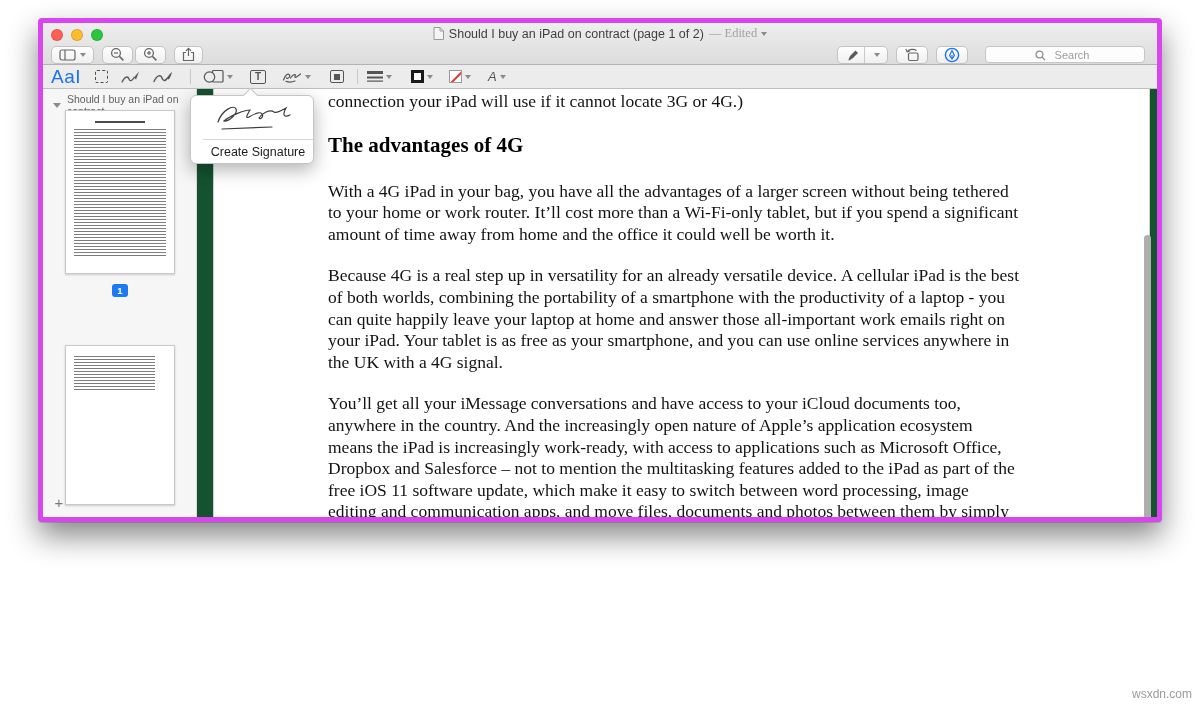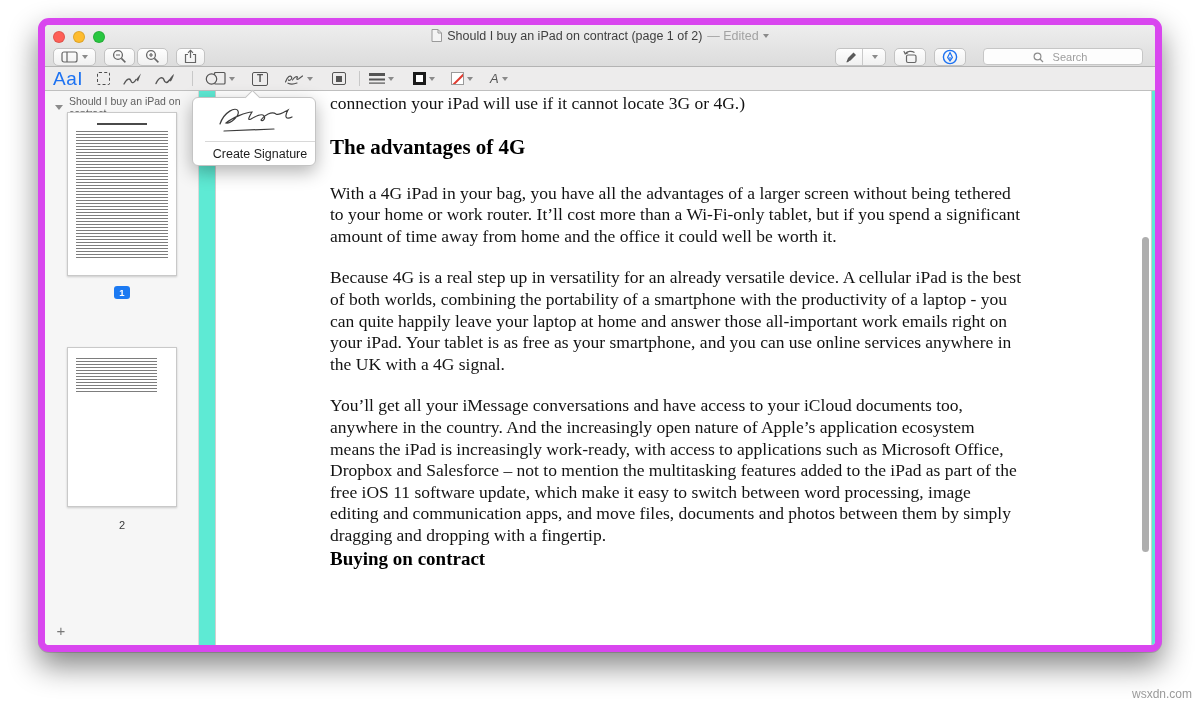--- a/index.html
+++ b/index.html
@@ -1,37 +1,37 @@
 <!DOCTYPE html>
 <html><head>
 <meta charset="utf-8">
 <style>
   * { margin:0; padding:0; box-sizing:border-box; }
   html,body { width:1200px; height:706px; background:#fff; overflow:hidden;
               font-family:"Liberation Sans", sans-serif; cursor:default; }
   .canvas { position:relative; width:1200px; height:706px; background:#fff; }
 
   
-  .window { position:absolute; left:38px; top:18px; width:1124px; height:634px;
-            border-radius:11px; overflow:hidden; background:#ececec;
+  .window { position:absolute; left:38px; top:18px; width:1124px; height:504px;
+            border-radius:4px; overflow:hidden; background:#ececec;
             box-shadow:0 1px 0 rgba(0,0,0,.15), 0 14px 30px rgba(0,0,0,.48);
-            border:7px solid #d946ef; }
+            border:5px solid #d946ef; }
 
   
   .chrome { position:absolute; left:0; top:0; right:0; height:42px;
             background:linear-gradient(#eeeeee,#dcdcdc); border-bottom:1px solid #b3b3b3; }
   .lights { position:absolute; left:8px; top:6px; display:flex; gap:8px; }
   .light  { width:12px; height:12px; border-radius:50%; border:1px solid rgba(0,0,0,.12); }
   .l-red    { background:#ff5f57; }
   .l-yellow { background:#febc2e; }
   .l-green  { background:#29c740; }
   .titlewrap { position:absolute; left:0; right:0; top:0; height:21px;
                display:flex; align-items:center; justify-content:center; gap:5px; }
   .doc-title { font-size:12.5px; color:#3f3f3f; }
-  .doc-edited { font-size:12.5px; color:#a2a2a2; display:flex; align-items:center; gap:4px; }
+  .doc-edited { font-size:12.5px; color:#a2a2a2; display:flex; align-items:center; gap:4px;font-family:Liberation Serif, serif; }
   .chev { width:0; height:0; border-left:3.5px solid transparent;
           border-right:3.5px solid transparent; border-top:4.5px solid #8a8a8a;
           display:inline-block; }
 
   .toolrow { position:absolute; left:0; right:0; top:21px; height:21px;
              display:flex; align-items:center; padding:0 12px 0 8px; }
   .tb-btn { height:18px; display:inline-flex; align-items:center; justify-content:center;
             background:linear-gradient(#fefefe,#f0f0f0); border:1px solid #c3c3c3;
             border-radius:5px; padding:0 7px; gap:4px; }
   .tb-group { display:flex; align-items:center; }
@@ -80,21 +80,21 @@
   .t-title { width:55%; height:2px; background:#4a4a4a; margin:0 auto 6px; }
   .fakelines { background-image:repeating-linear-gradient(to bottom,
                rgba(70,70,70,.7) 0 1px, transparent 1px 3px); }
   .badge-row { position:absolute; left:22px; width:110px; text-align:center; }
   .pg-badge { display:inline-block; background:#1c7af2; color:#fff; font-size:9.5px;
               font-weight:bold; border-radius:3px; padding:1px 5px; }
   .pg-plain { display:inline-block; color:#3a3a3a; font-size:11px; }
   .add-page { position:absolute; left:8px; bottom:6px; font-size:15px; color:#787878;
               width:16px; text-align:center; }
 
-  .docarea { position:relative; flex:1; background:#5eead4; overflow:hidden; }
+  .docarea { position:relative; flex:1; background:#14532d; overflow:hidden; }
   .page { position:absolute; left:16px; top:0; width:937px; height:568px; background:#fff;
           border-left:1px solid #cfcfcf; border-right:1px solid #cfcfcf;
           padding:2px 0 0 114px; }
   .page-text { width:692px; font-family:"Liberation Serif", serif; font-size:17.5px;
                line-height:21.6px; color:#131313; }
   .page-text p { margin:0 0 20px; }
   .page-text p.tight { margin-bottom:0; }
   .doc-h1 { font-family:"Liberation Serif", serif; font-weight:bold; font-size:21px;
             line-height:25px; margin:20px 0 23px; color:#000; }
   .doc-h2 { font-family:"Liberation Serif", serif; font-weight:bold; font-size:19px;

